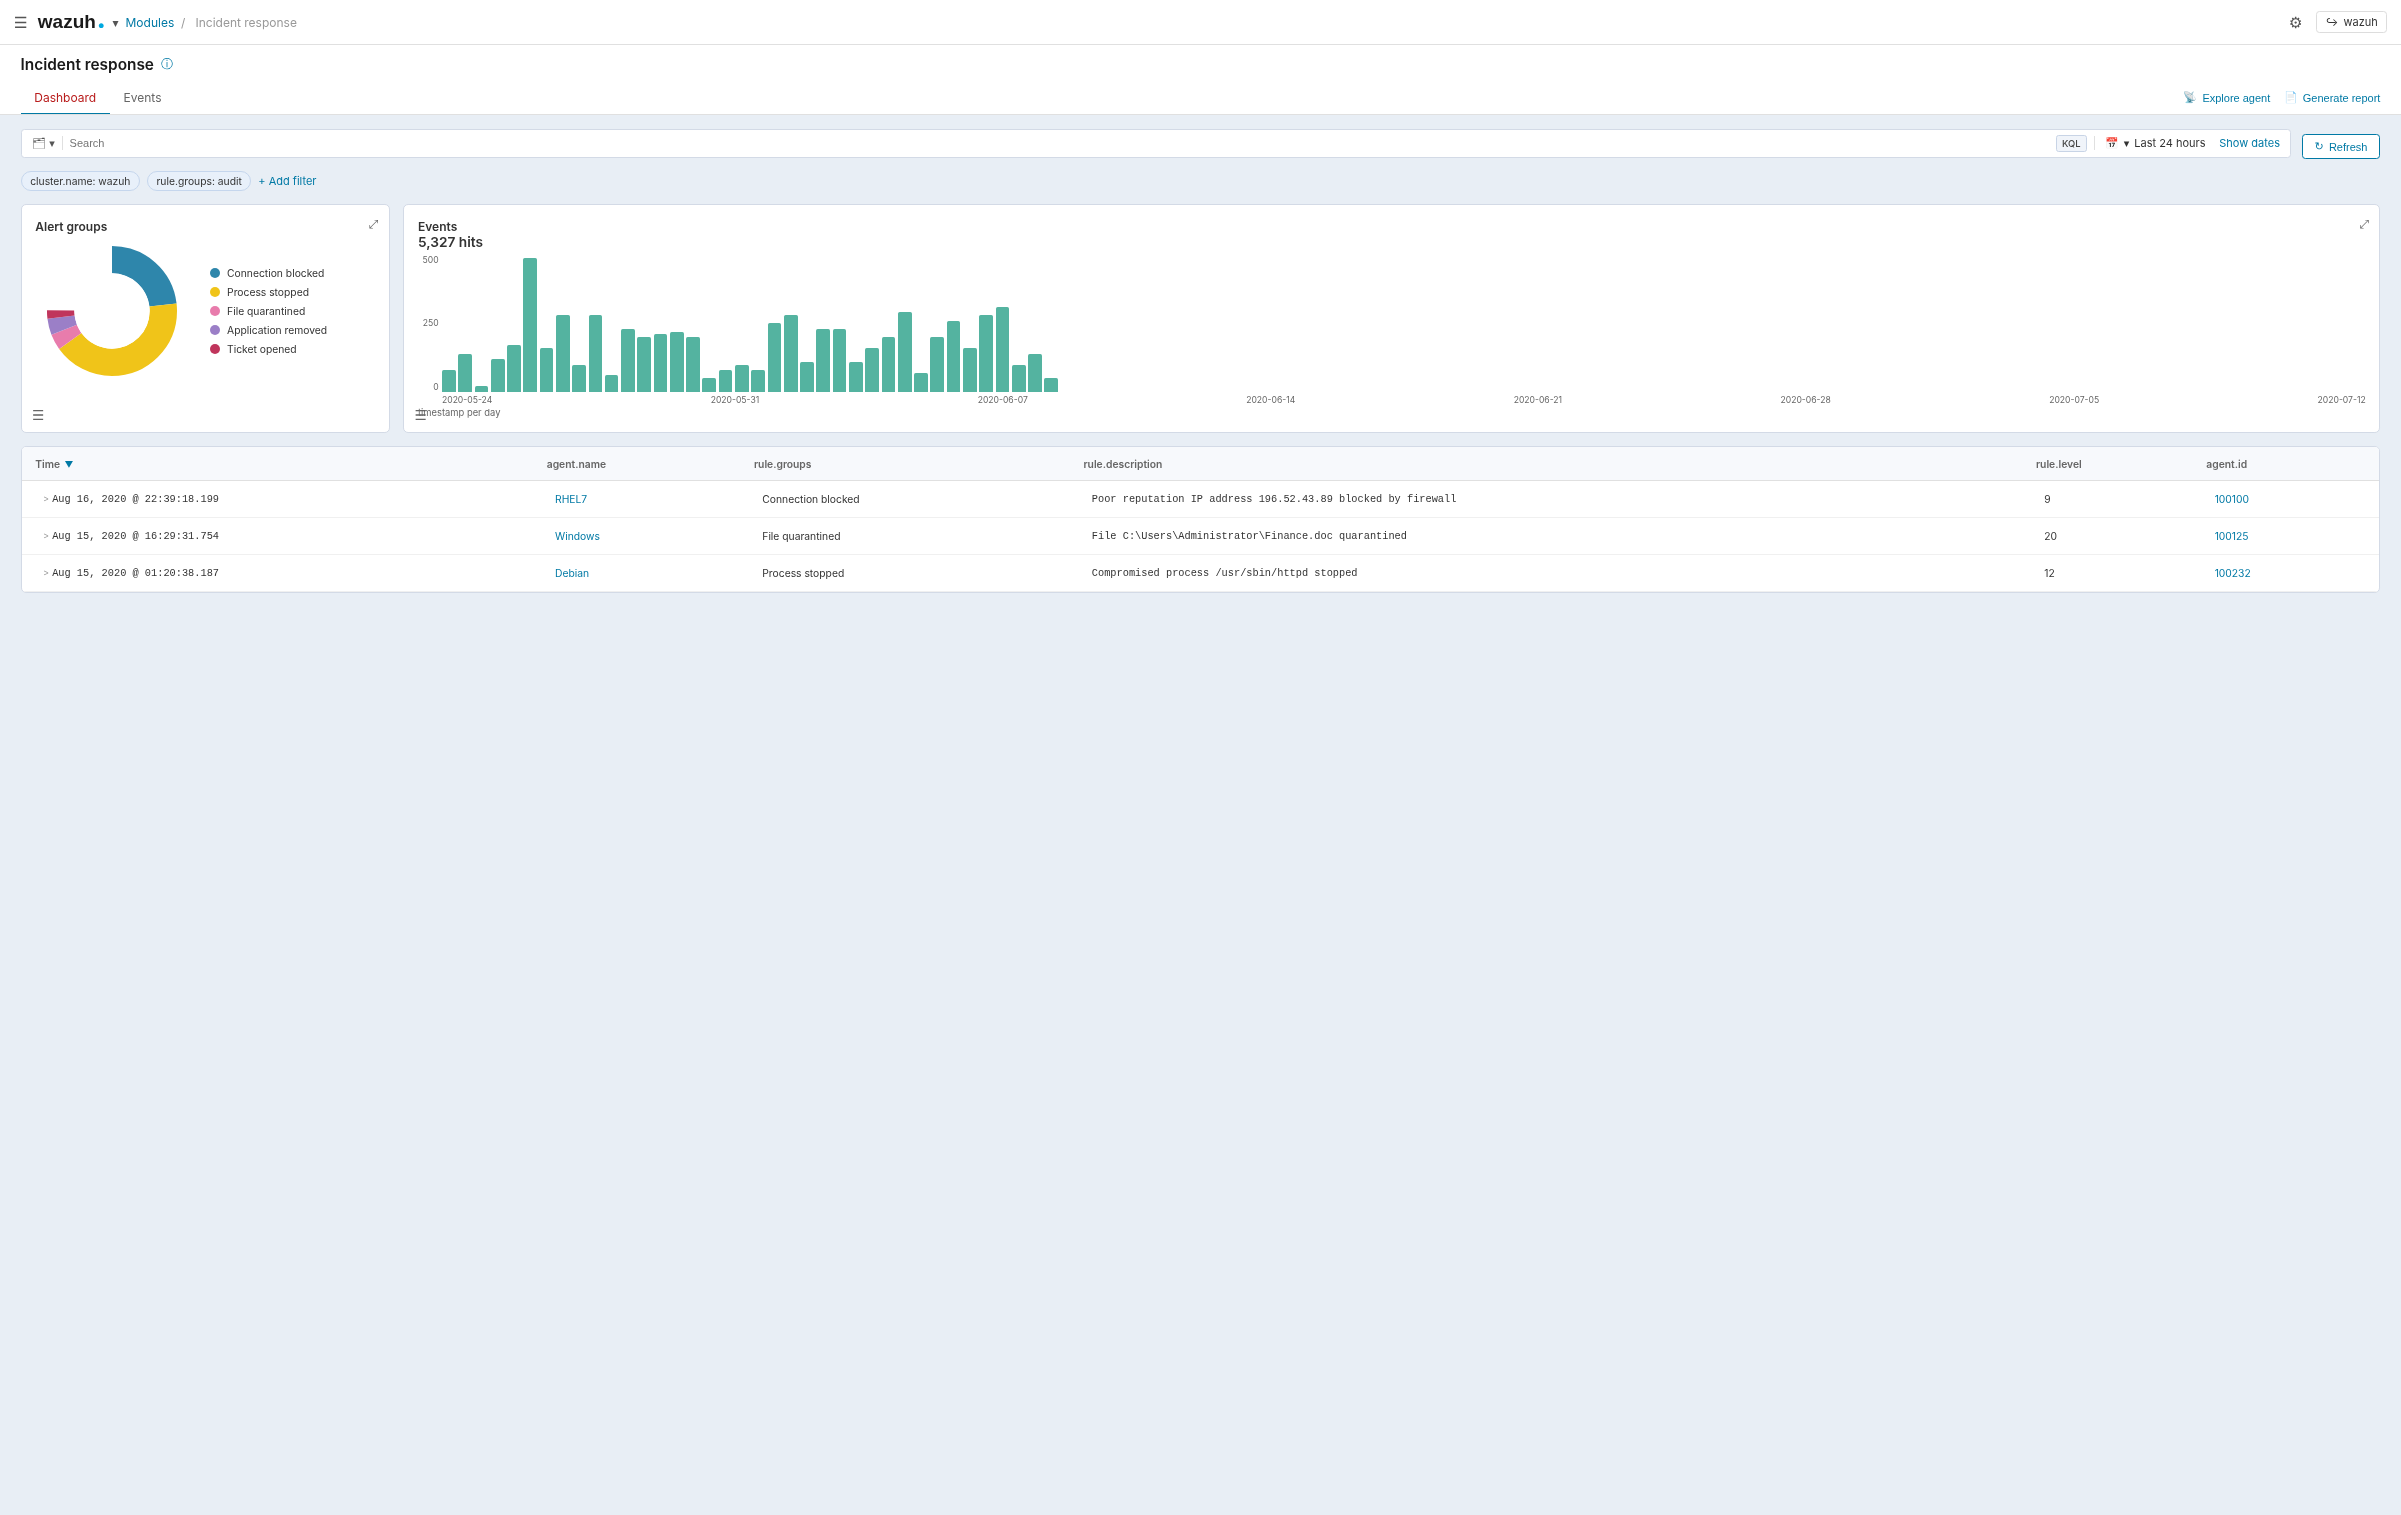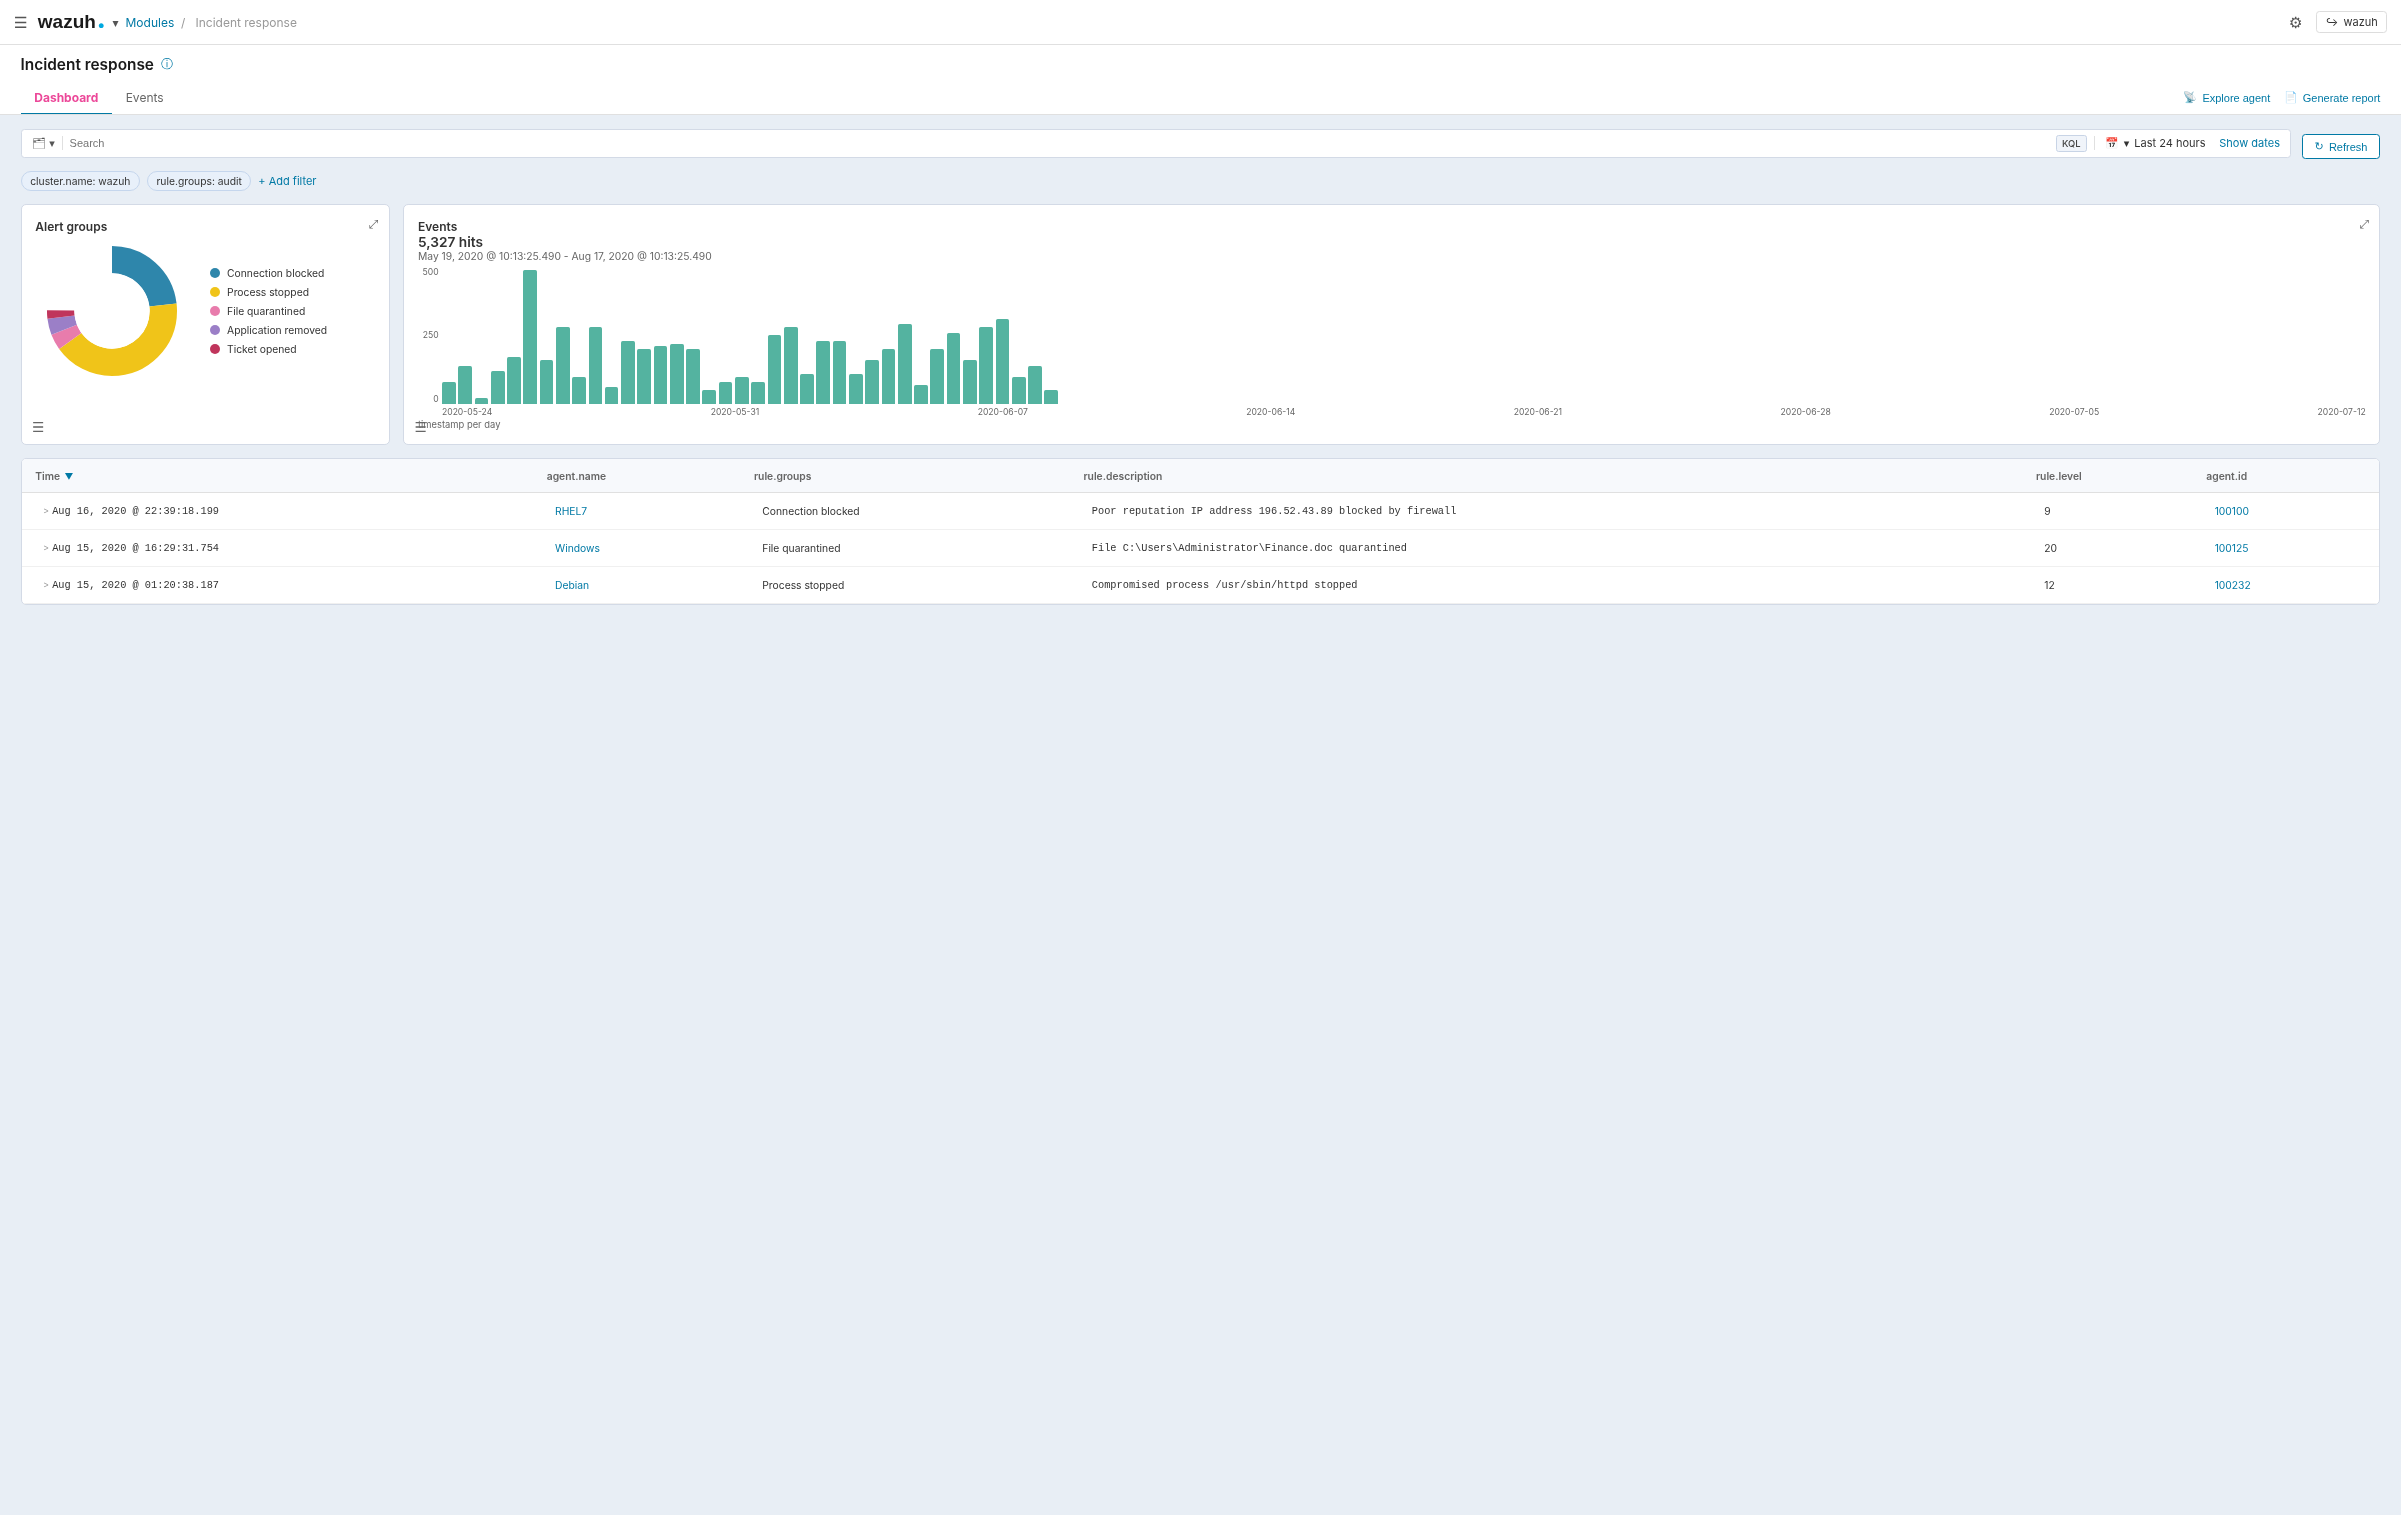--- a/index.html
+++ b/index.html
@@ -29,21 +29,21 @@
       padding: 10.3px 20.6px 0 20.6px;
       border-bottom: 0.9px solid #e0e0e0;
     }
     .page-title-row { display: flex; align-items: center; gap: 6.9px; margin-bottom: 6.9px; }
     .page-title { font-size: 15.4px; font-weight: 600; color: #1a1a1a; }
     .info-icon { color: #0079a5; font-size: 12px; cursor: pointer; }
 
     
     .tabs { display: flex; align-items: center; border-bottom: none; }
     .tab { padding: 8.6px 13.7px; font-size: 12px; color: #666; cursor: pointer; border-bottom: 1.7px solid transparent; }
-    .tab.active { color: #ec4899; border-bottom: 1.7px solid #0079a5; font-weight: 700; }
+    .tab.active { color: #b91c1c; border-bottom: 1.7px solid #0079a5; font-weight: 400; }
     .tab-actions { margin-left: auto; display: flex; align-items: center; gap: 13.7px; }
     .tab-action-btn { display: flex; align-items: center; gap: 5.1px; color: #0079a5; font-size: 11px; cursor: pointer; background: none; border: none; }
 
     
     .main { padding: 13.7px 20.6px; }
 
     
     .search-bar {
       background: #fff;
       border: 0.9px solid #d3dae6;
@@ -237,21 +237,20 @@
       <div class="chart-footer">
         <span class="list-icon">☰</span>
       </div>
     </div>
 
     <div class="chart-card">
       <span class="chart-card-title">Events</span>
       <span class="expand-icon">⤢</span>
       <div class="events-chart-info">
         <div class="events-hits">5,327 hits</div>
-        <div class="events-range">May 19, 2020 @ 10:13:25.490 - Aug 17, 2020 @ 10:13:25.490</div>
       </div>
       <div class="bar-chart-wrap">
         <div style="display:flex; gap:0;">
 
           <div style="display:flex; flex-direction:column; justify-content:space-between; height:137px; width:24px; text-align:right; font-size:8.6px; color:#666; padding-right:3.4px;">
             <span>500</span>
             <span>250</span>
             <span>0</span>
           </div>
 

